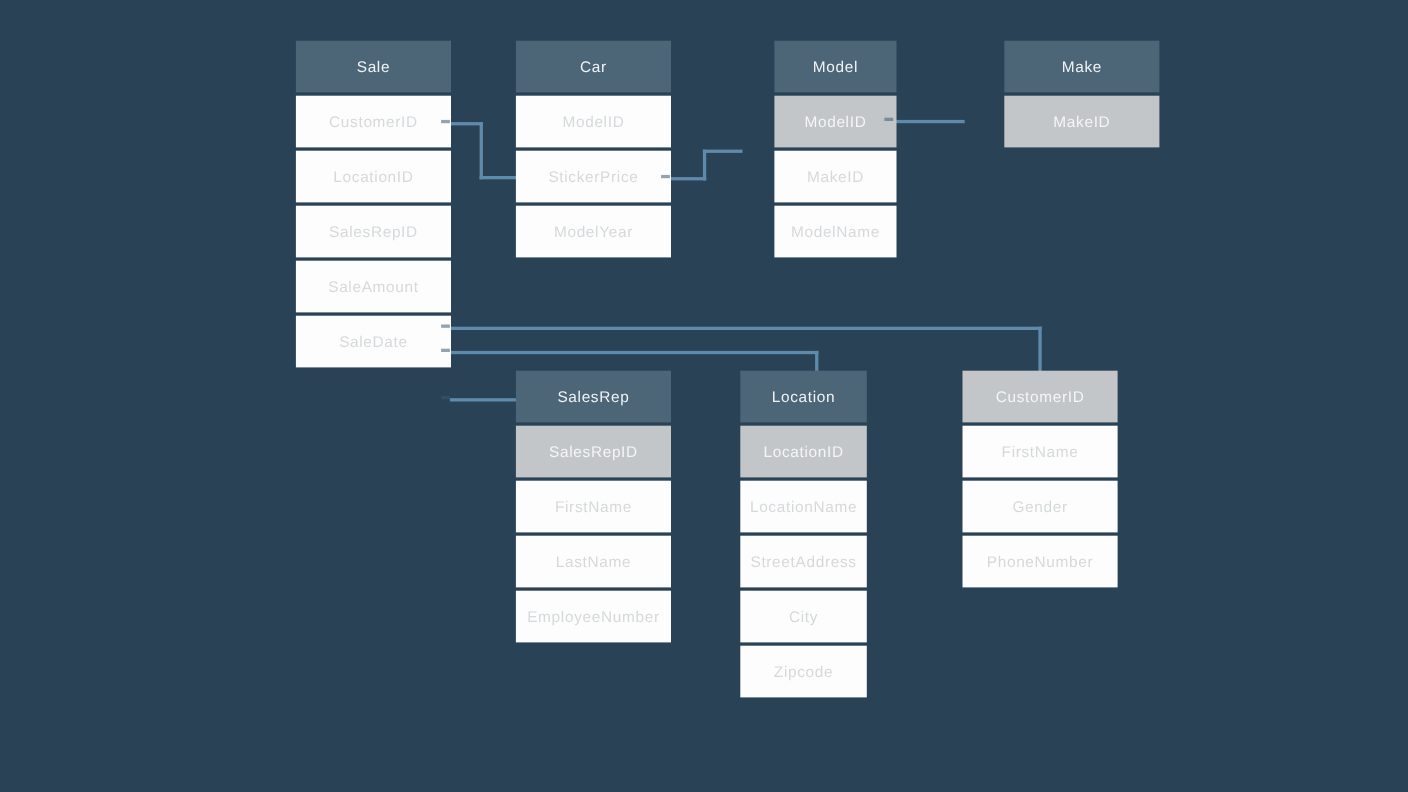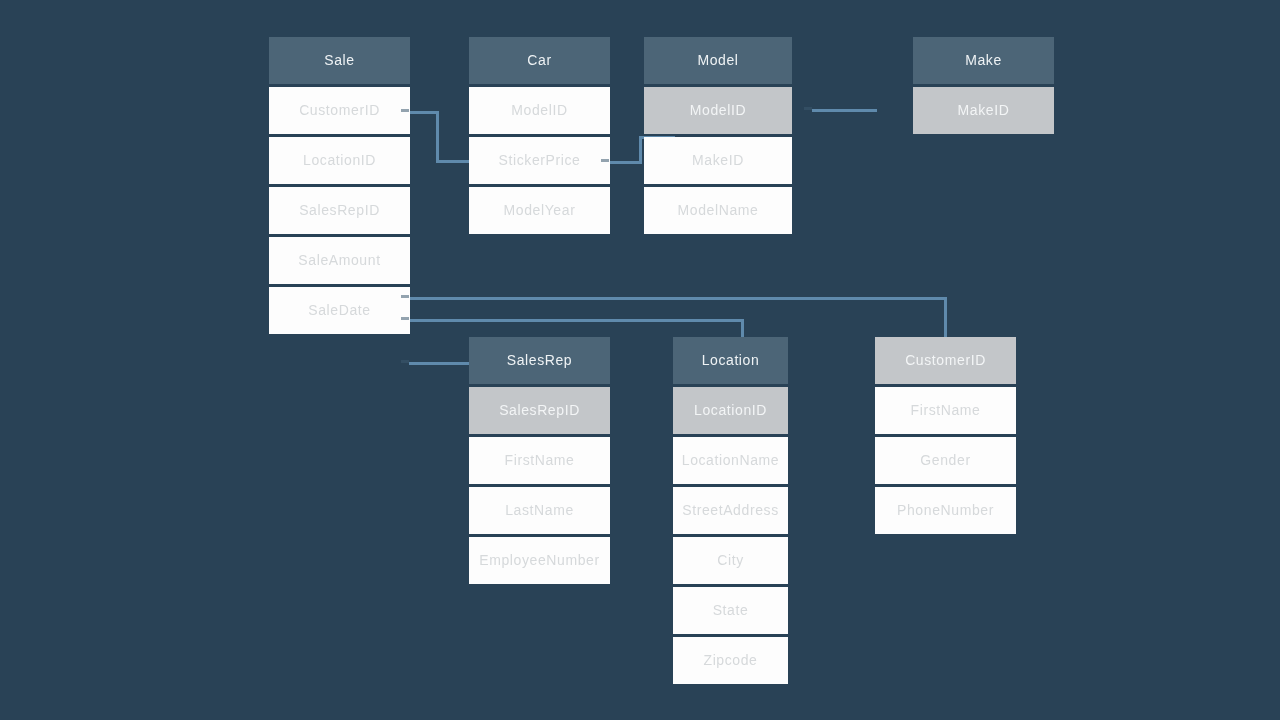--- a/index.html
+++ b/index.html
@@ -93,21 +93,21 @@
         <div class="cell">SalesRepID</div>
         <div class="cell">SaleAmount</div>
         <div class="cell">SaleDate</div>
       </div>
       <div class="er-table" style="left: 469px; top: 37px; width: 141px;">
         <div class="thead">Car</div>
         <div class="cell">ModelID</div>
         <div class="cell">StickerPrice</div>
         <div class="cell">ModelYear</div>
       </div>
-      <div class="er-table" style="left: 644px; top: 37px; width: 148px;">
+      <div class="er-table" style="left: 704px; top: 37px; width: 111px;">
         <div class="thead">Model</div>
         <div class="cell key">ModelID</div>
         <div class="cell">MakeID</div>
         <div class="cell">ModelName</div>
       </div>
       <div class="er-table" style="left: 913px; top: 37px; width: 141px;">
         <div class="thead">Make</div>
         <div class="cell key">MakeID</div>
       </div>
       <div class="er-table" style="left: 469px; top: 337px; width: 141px;">
@@ -116,21 +116,20 @@
         <div class="cell">FirstName</div>
         <div class="cell">LastName</div>
         <div class="cell">EmployeeNumber</div>
       </div>
       <div class="er-table" style="left: 673px; top: 337px; width: 115px;">
         <div class="thead">Location</div>
         <div class="cell key">LocationID</div>
         <div class="cell">LocationName</div>
         <div class="cell">StreetAddress</div>
         <div class="cell">City</div>
-        <div class="cell">State</div>
         <div class="cell">Zipcode</div>
       </div>
       <div class="er-table" style="left: 875px; top: 337px; width: 141px;">
         <div class="cell key">CustomerID</div>
         <div class="cell">FirstName</div>
         <div class="cell">Gender</div>
         <div class="cell">PhoneNumber</div>
       </div>
     </div>
   <div class="layer tick-layer">

